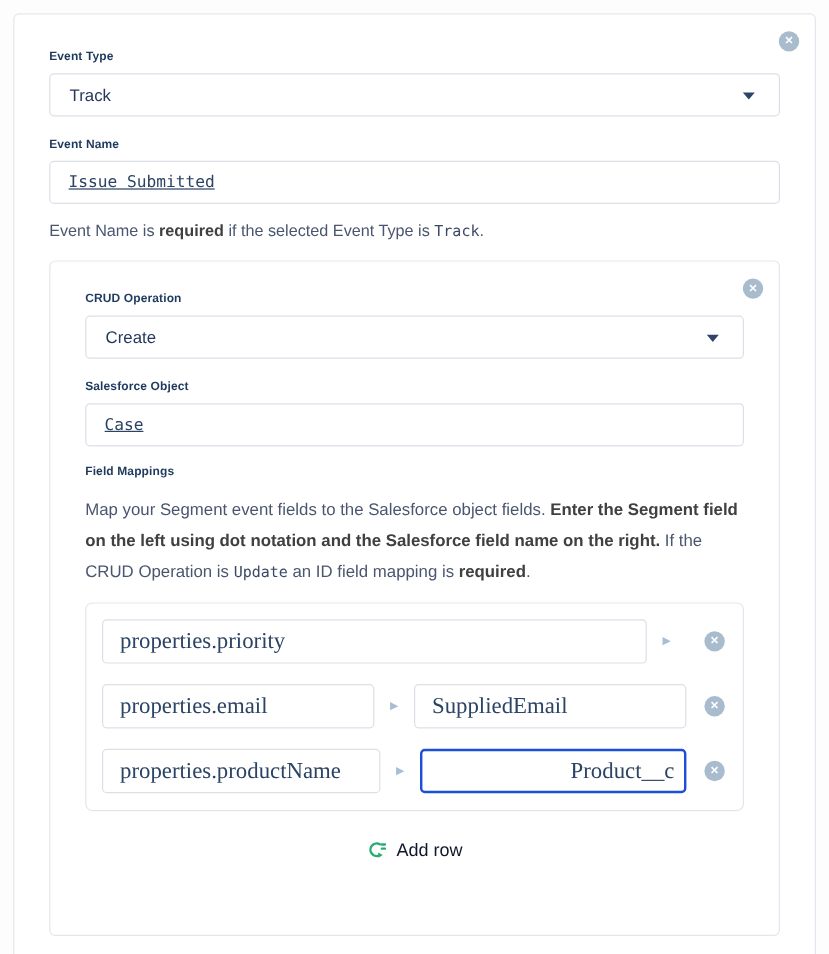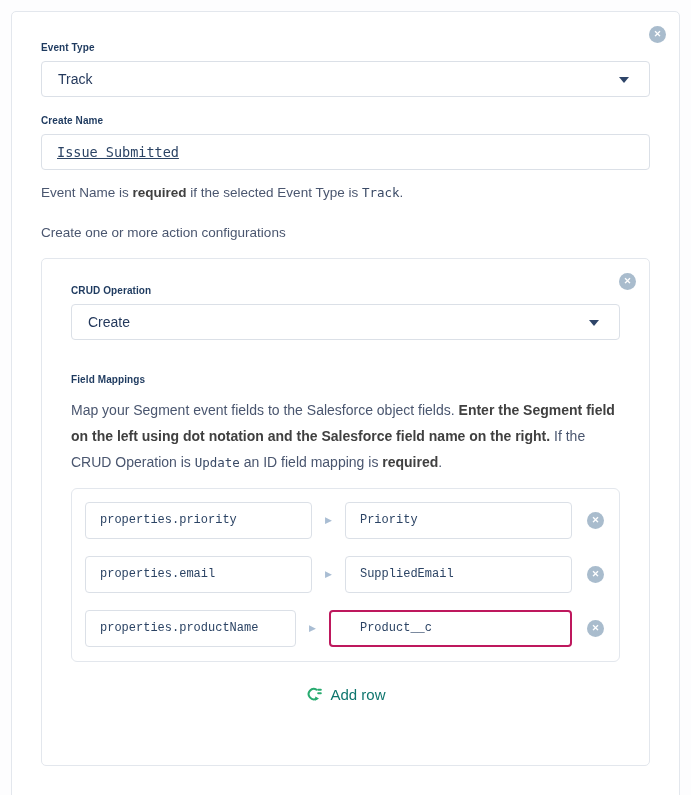--- a/index.html
+++ b/index.html
@@ -113,29 +113,30 @@
     align-items: center;
   }
   .map-row + .map-row { margin-top: 17px; }
   .map-input {
     flex: 1;
     min-width: 0;
     height: 37px;
     border: 1px solid #dbe0e7;
     border-radius: 4px;
     padding: 0 14px;
-    font-family: Liberation Mono, monospace;
-    font-size: 12px;
+    font-family: Liberation Serif, serif;
+    font-size: 19px;
     color: #2b4364;
     background: #fff;
     outline: none;
   }
   .map-input.focused {
-    border: 2px solid #be185d;
-    padding: 0 29px;
+    border: 2px solid #1d4ed8;
+    padding: 0 8px;
+    text-align: right;
   }
   .map-arrow {
     flex: 0 0 auto;
     margin: 0 13px;
     color: #a9bdd3;
     font-size: 9px;
     line-height: 1;
   }
   .remove-btn {
     flex: 0 0 auto;
@@ -143,68 +144,68 @@
     margin-left: 15px;
   }
   .add-row {
     margin: 22px auto 0;
     display: flex;
     align-items: center;
     justify-content: center;
     gap: 8px;
     background: none;
     border: none;
-    color: #0f766e;
+    color: #0f172a;
     font-family: "Liberation Sans", sans-serif;
     font-size: 15px;
     cursor: pointer;
     padding: 2px 6px;
   }
   .add-row svg { display: block; }
 </style>
 </head>
 <body>
 
 <div class="outer-card">
   <span class="close-btn">✕</span>
 
   <div class="field-label">Event Type</div>
   <div class="select">
     <span>Track</span>
     <span class="caret"></span>
   </div>
 
   <div class="spacer-18"></div>
-  <div class="field-label">Create Name</div>
+  <div class="field-label">Event Name</div>
   <input class="text-input" type="text" value="Issue Submitted" style="">
 
   <p class="note">Event Name is <strong>required</strong> if the selected Event Type is <code>Track</code>.</p>
-  <p class="note intro">Create one or more action configurations</p>
 
   <div class="inner-card">
     <span class="close-btn">✕</span>
 
     <div class="field-label">CRUD Operation</div>
     <div class="select">
       <span>Create</span>
       <span class="caret"></span>
     </div>
 
     <div class="spacer-18"></div>
+    <div class="field-label">Salesforce Object</div>
+    <input class="text-input" type="text" value="Case" style="">
 
     <div class="spacer-16"></div>
     <div class="field-label">Field Mappings</div>
     <p class="map-desc">Map your Segment event fields to the Salesforce object fields. <strong>Enter the Segment field on the left using dot notation and the Salesforce field name on the right.</strong> If the CRUD Operation is <code>Update</code> an ID field mapping is <strong>required</strong>.</p>
 
     <div class="mappings-box">
 
       <div class="map-row">
         <input class="map-input" type="text" value="properties.priority" style="">
         <span class="map-arrow">▶</span>
-        <input class="map-input" type="text" value="Priority" style="">
         <span class="close-btn remove-btn">✕</span>
       </div>
 
       <div class="map-row">
         <input class="map-input" type="text" value="properties.email" style="">
         <span class="map-arrow">▶</span>
         <input class="map-input" type="text" value="SuppliedEmail" style="">
         <span class="close-btn remove-btn">✕</span>
       </div>
 

